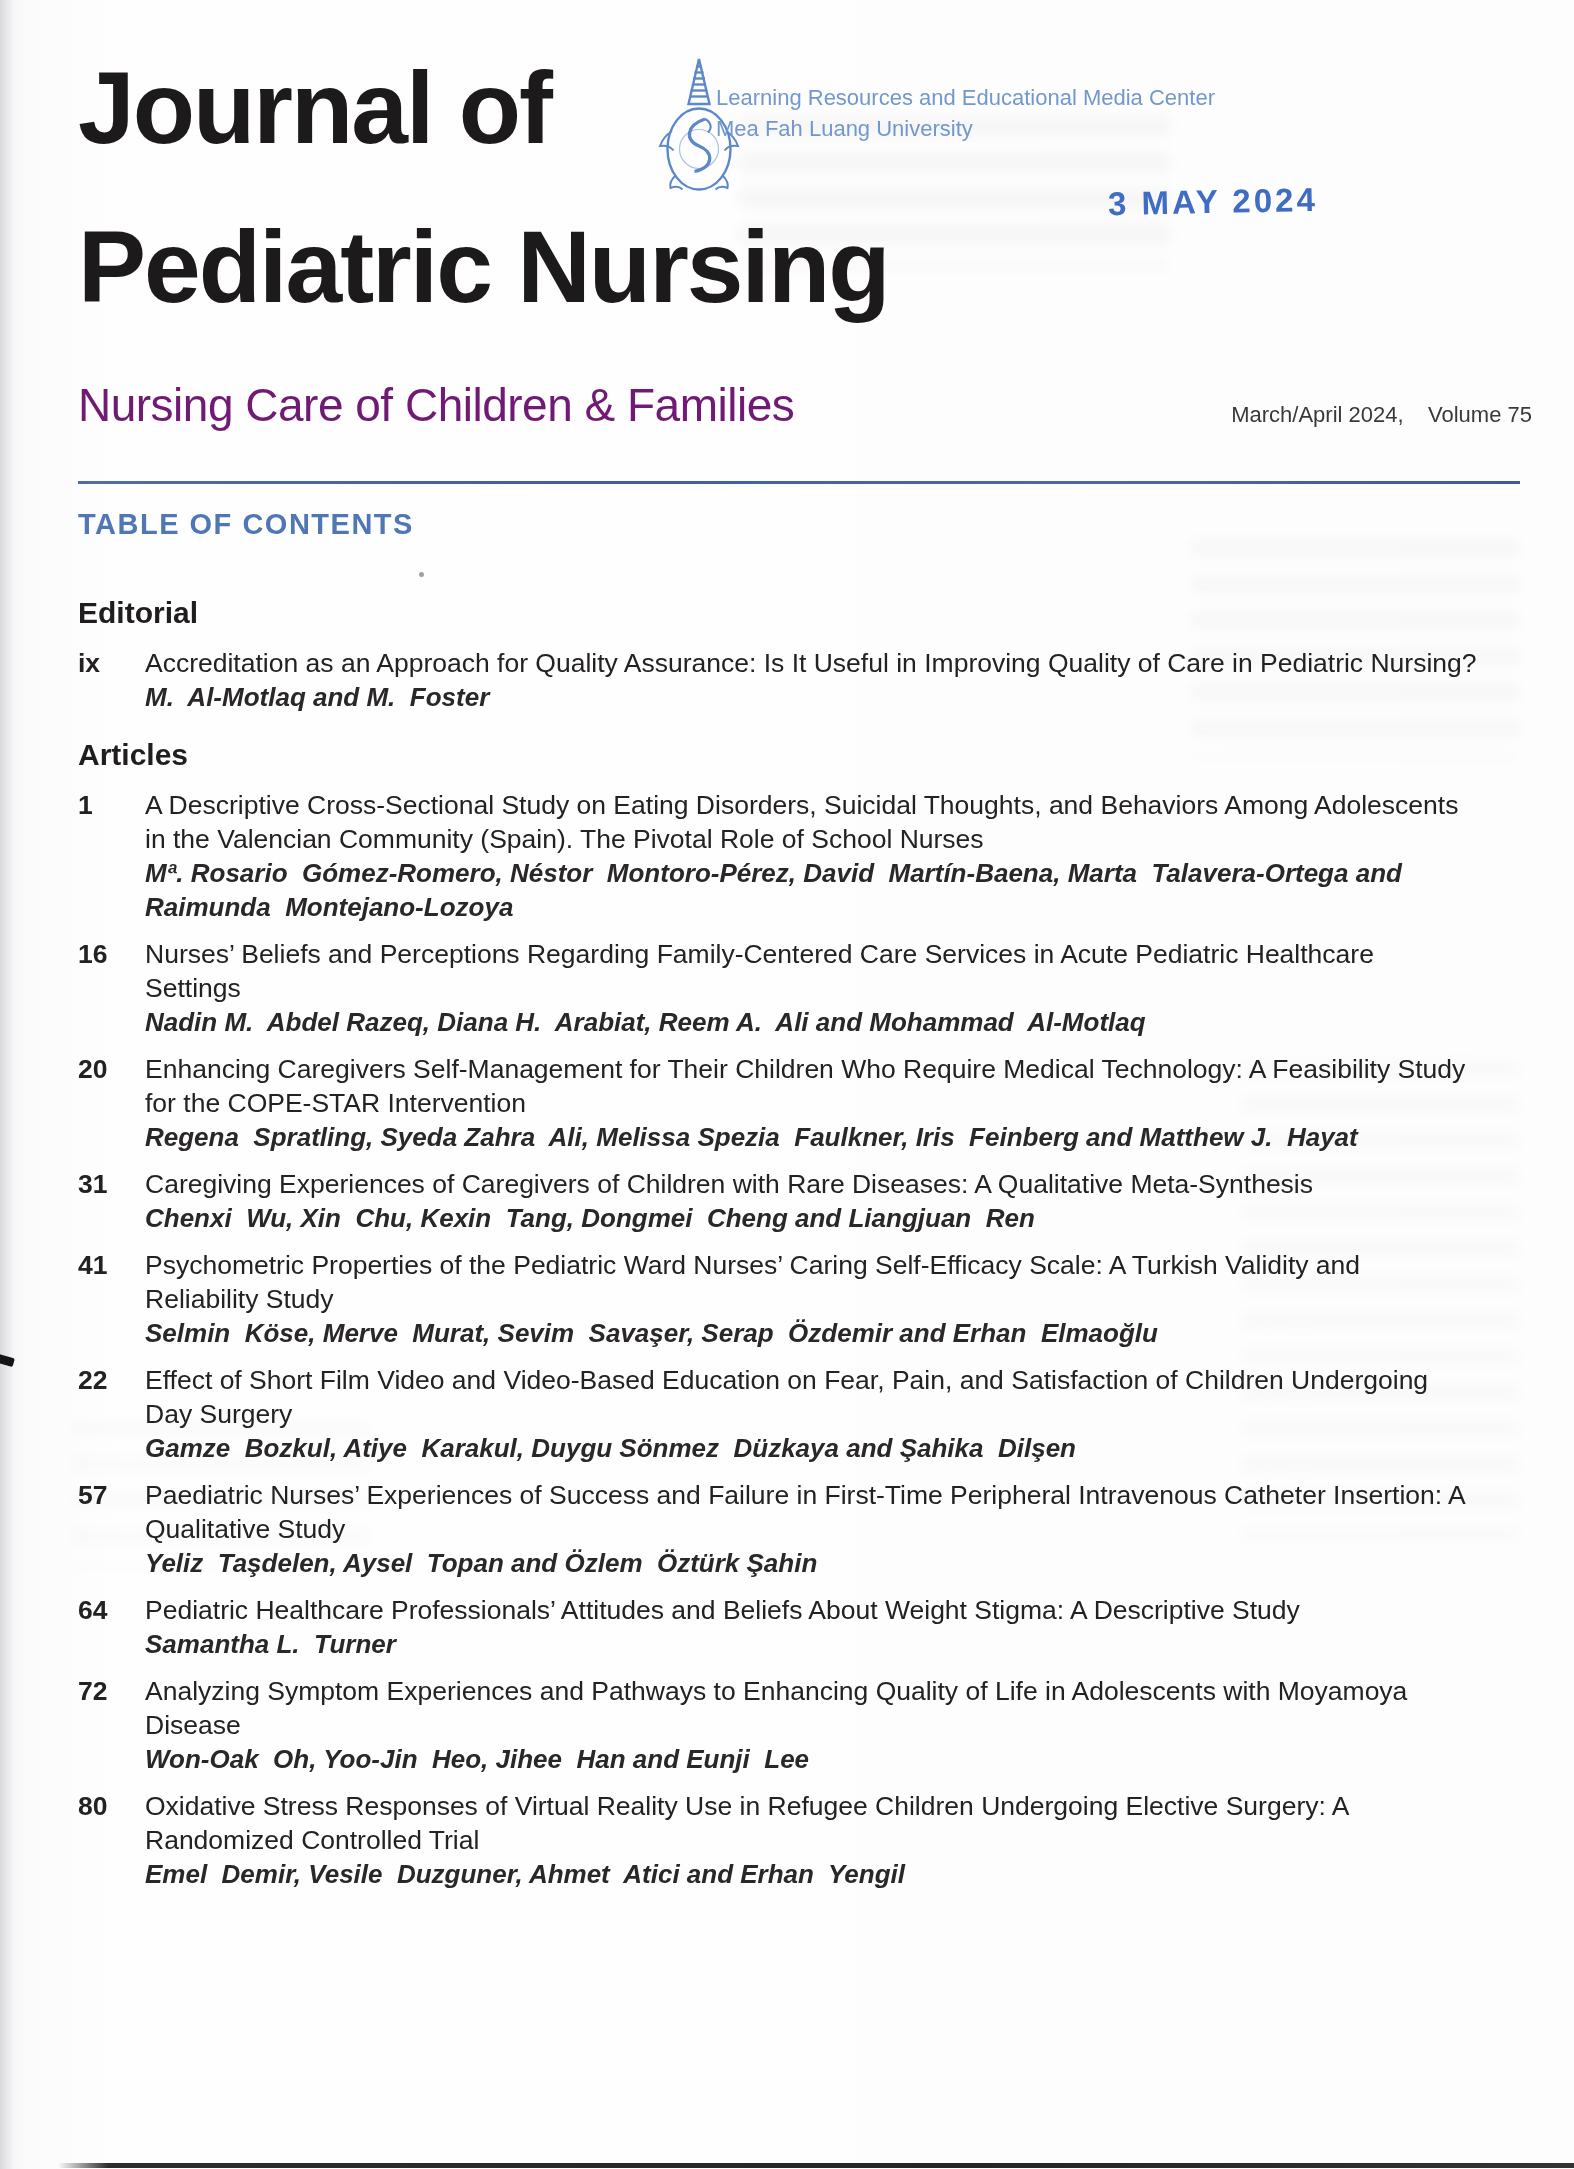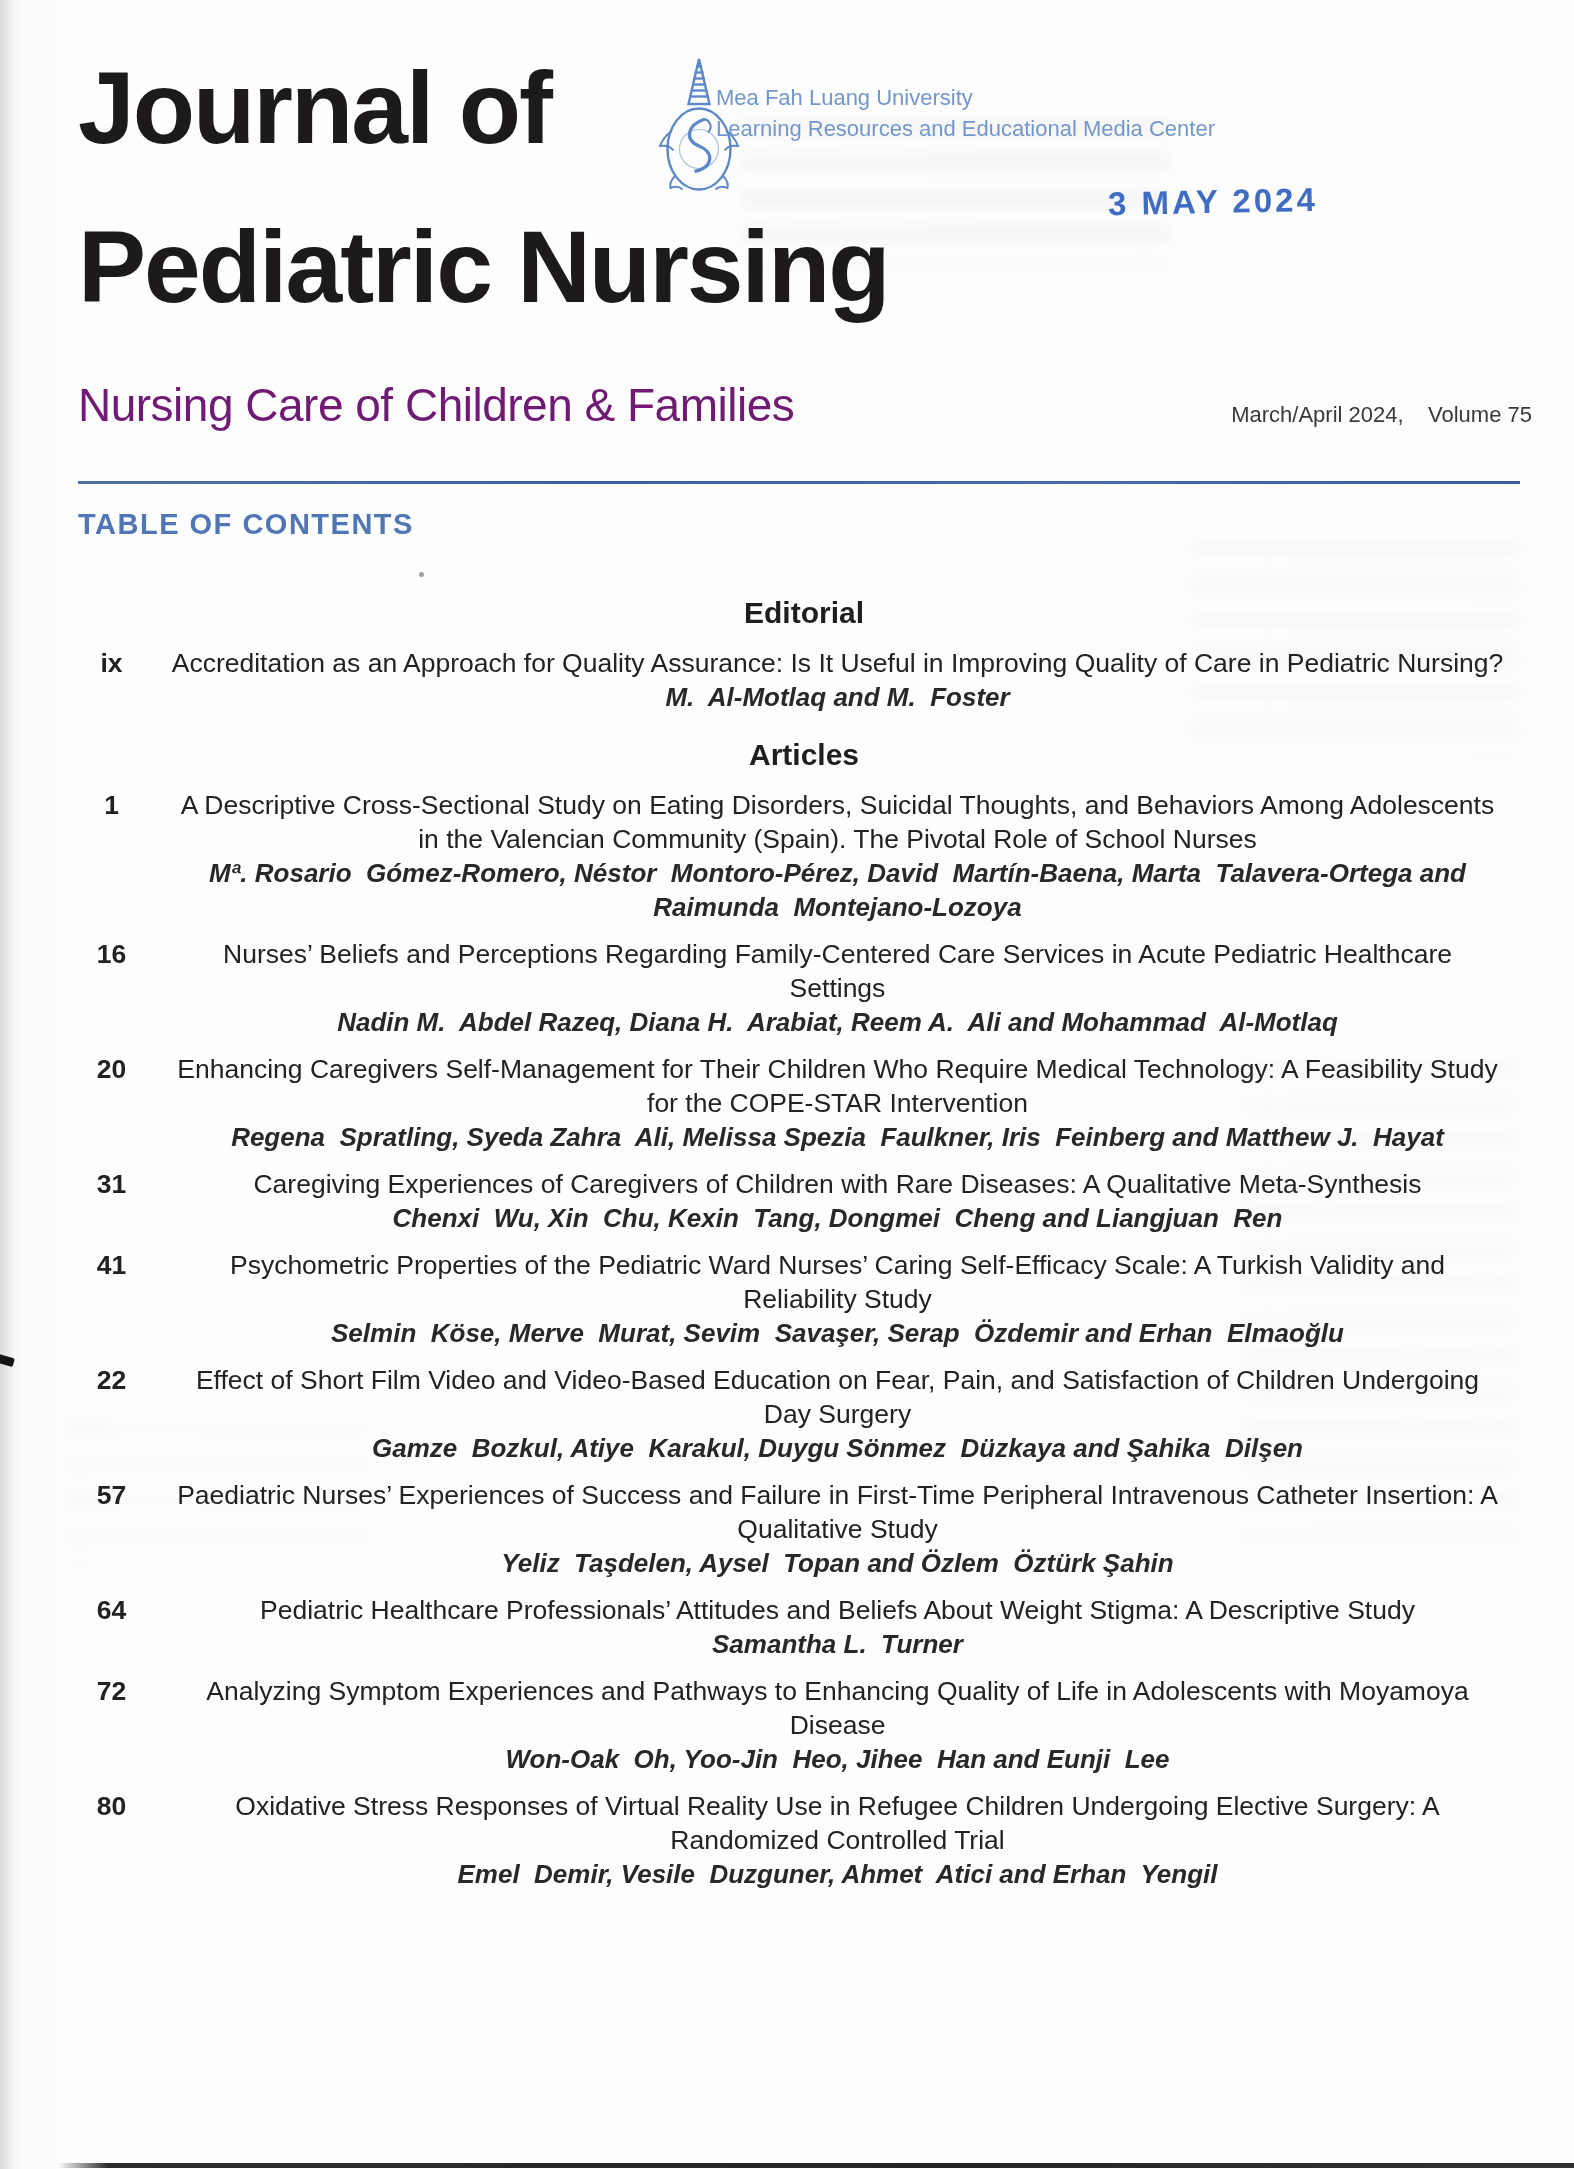--- a/index.html
+++ b/index.html
@@ -36,21 +36,21 @@
     white-space:nowrap;
   }
   
   .rule{left:78px;top:481px;width:1442px;height:3px;
     background:linear-gradient(90deg,#51709f,#3e5f9e 35%,#4a6aa6 70%,#3c5c99);}
   .toc-label{
     left:78px;top:508px;font-size:29px;font-weight:bold;
     letter-spacing:1.5px;color:#4f76b5;white-space:nowrap;text-align:right;
   }
   
-  .toc{left:78px;top:596px;width:1452px;text-align:center;}
+  .toc{left:78px;top:596px;width:1452px;}
   .section-heading{
     font-size:30px;font-weight:bold;color:#201d1e;
     margin:0 0 16px 0;line-height:34px;
   }
   .section + .section .section-heading{margin-top:24px;}
   .entry{
     display:grid;grid-template-columns:67px 1385px;
     align-items:start;margin-bottom:13px;
   }
   .entry-num{font-weight:bold;font-size:26.5px;line-height:34px;color:#242122;}
@@ -103,22 +103,22 @@
   <path d="M32 50 q-6 4 -8 10 q6 -1 9 3" stroke-width="1.3"></path>
   <path d="M68 50 q6 4 8 10 q-6 -1 -9 3" stroke-width="1.3"></path>
   <path d="M34 80 q-4 4 -3 8 q5 -2 8 1" stroke-width="1.3"></path>
   <path d="M66 80 q4 4 3 8 q-5 -2 -8 1" stroke-width="1.3"></path>
 
   <path d="M54 42 C42 46 40 56 50 60 C60 64 60 74 47 77" stroke-width="2.2"></path>
   <path d="M54 42 c4 2 5 6 2 9" stroke-width="1.4"></path>
   <circle cx="50" cy="62" r="13" stroke-width="0.8" opacity="0.5"></circle>
 </svg>
 <div class="abs stamp-text">
+  <div>Learning Resources and Educational Media Center</div>
   <div>Mea Fah Luang University</div>
-  <div>Learning Resources and Educational Media Center</div>
 </div>
 <div class="abs date-stamp">3 MAY 2024</div>
 
 <div class="abs subtitle">Nursing Care of Children &amp; Families</div>
 <div class="abs issue-info">March/April 2024,    Volume 75</div>
 
 <div class="abs rule"></div>
 <div class="abs toc-label">TABLE OF CONTENTS</div>
 
 <div class="abs toc">

